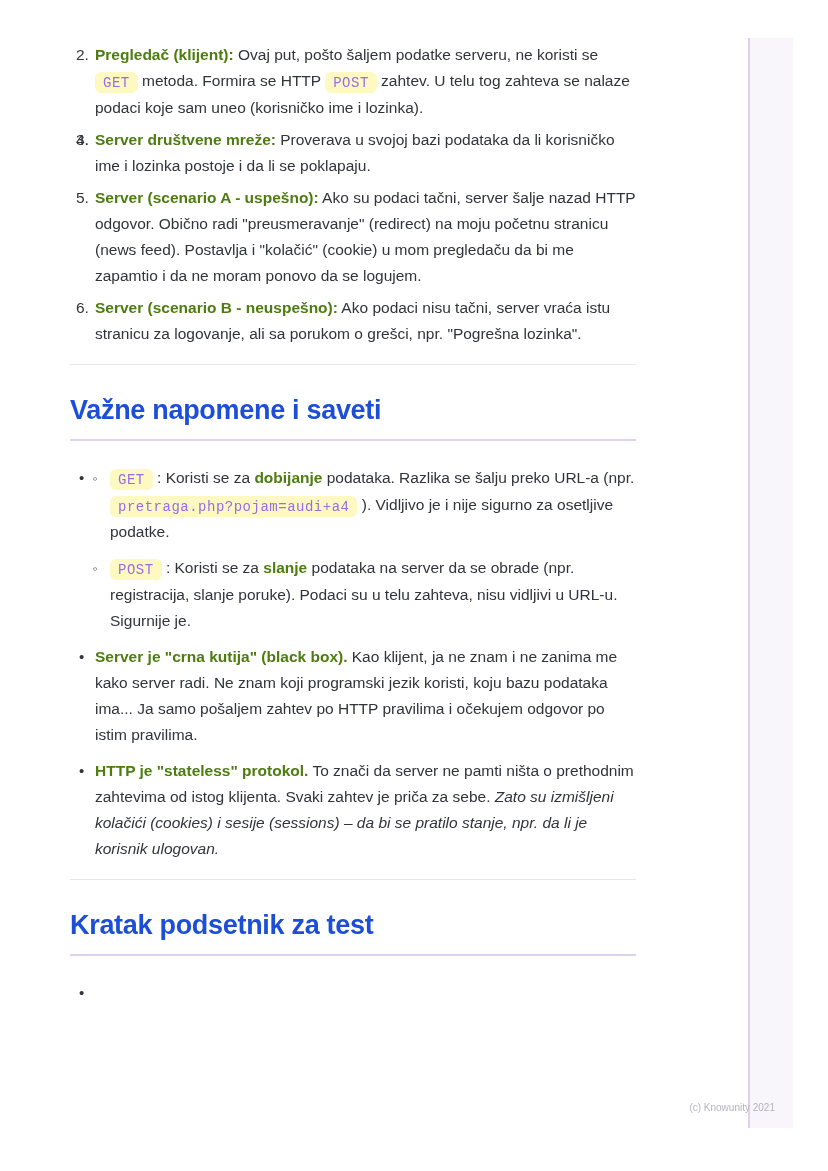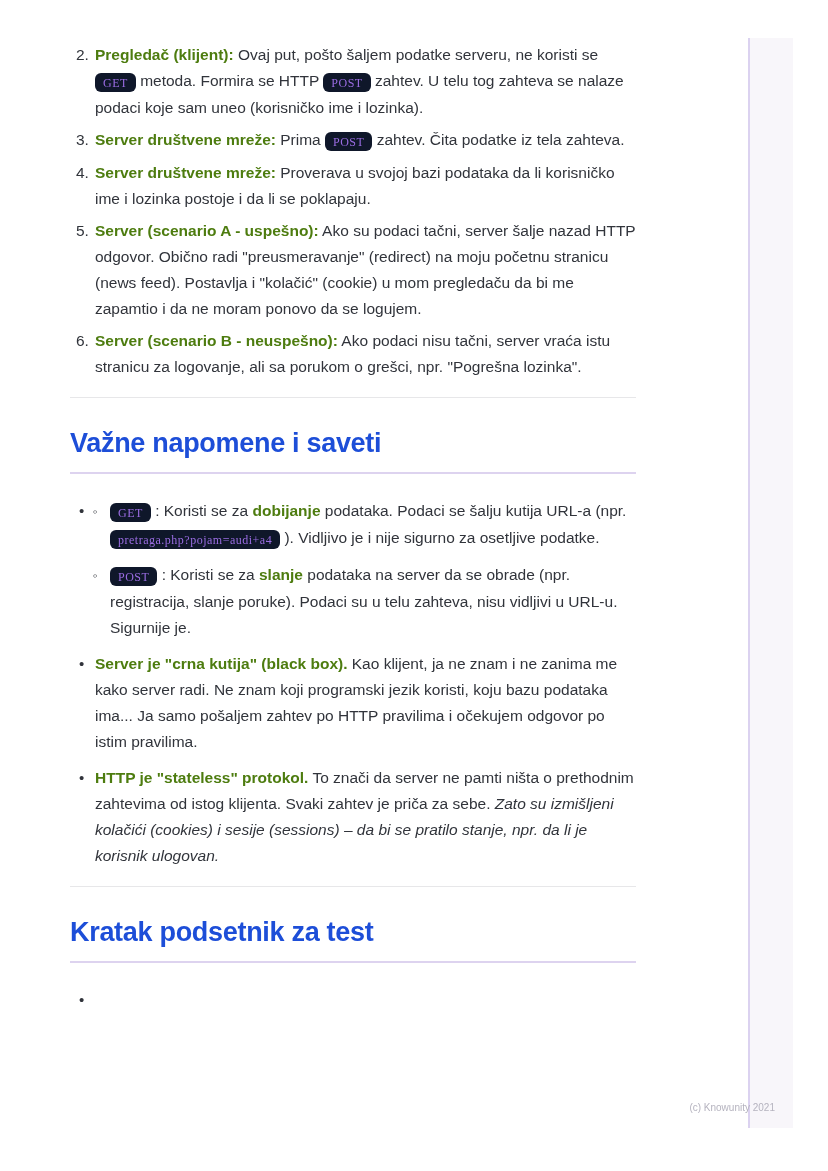--- a/index.html
+++ b/index.html
@@ -27,25 +27,25 @@
     line-height: 26px;
   }
   li .marker { position: absolute; left: 6px; top: 0; color: #31343b; }
   ul.bul-list > li { margin-bottom: 10px; }
   ul.bul-list > li > .marker { left: 9px; font-size: 15px; }
   ul.bul-list > li.lvl2 { padding-left: 40px; margin-top: 4px; margin-bottom: 10px; }
   ul.bul-list > li.lvl2 > .marker { left: 23px; font-size: 13px; top: 1px; }
   .b { font-weight: 700; color: #4d7c0f; }
   .i { font-style: italic; }
   .code {
-    font-family: Liberation Serif, serif;
-    font-size: 12px;
+    font-family: Liberation Mono, monospace;
+    font-size: 14px;
     letter-spacing: 0.5px;
     color: #9a6ce2;
-    background: #0f172a;
+    background: #fef9c3;
     border-radius: 6px;
     padding: 2.5px 8px;
     white-space: nowrap;
   }
   hr.divider {
     border: none;
     border-top: 1.5px solid #e7e7e9;
     margin: 17px 0 0 0;
   }
   h2.section-heading {
@@ -78,33 +78,33 @@
     z-index: 2;
   }
 </style>
 </head>
 <body>
 
 <div class="content">
 
   <ol class="num-list">
       <li><span class="marker">2.</span><span><span class="b">Pregledač (klijent):</span><span class=""> Ovaj put, pošto šaljem podatke serveru, ne koristi se </span><span class="code">GET</span><span class=""> metoda. Formira se HTTP </span><span class="code">POST</span><span class=""> zahtev. U telu tog zahteva se nalaze podaci koje sam uneo (korisničko ime i lozinka).</span></span></li>
-      <li><span class="marker">3.</span><span><span class="b">Server društvene mreže:</span><span class=""> Prima </span><span class="code">POST</span><span class=""> zahtev. Čita podatke iz tela zahteva.</span></span></li>
+      <li><span class="marker">3.</span></li>
       <li><span class="marker">4.</span><span><span class="b">Server društvene mreže:</span><span class=""> Proverava u svojoj bazi podataka da li korisničko ime i lozinka postoje i da li se poklapaju.</span></span></li>
       <li><span class="marker">5.</span><span><span class="b">Server (scenario A - uspešno):</span><span class=""> Ako su podaci tačni, server šalje nazad HTTP odgovor. Obično radi "preusmeravanje" (redirect) na moju početnu stranicu (news feed). Postavlja i "kolačić" (cookie) u mom pregledaču da bi me zapamtio i da ne moram ponovo da se logujem.</span></span></li>
       <li><span class="marker">6.</span><span><span class="b">Server (scenario B - neuspešno):</span><span class=""> Ako podaci nisu tačni, server vraća istu stranicu za logovanje, ali sa porukom o grešci, npr. "Pogrešna lozinka".</span></span></li>
     </ol>
 
   <hr class="divider">
 
   <h2 class="section-heading">Važne napomene i saveti</h2>
 
   <ul class="bul-list">
       <li><span class="marker">•</span></li>
-      <li class="lvl2"><span class="marker">◦</span><span><span class="code">GET</span><span class=""> : Koristi se za </span><span class="b">dobijanje</span><span class=""> podataka. Podaci se šalju kutija URL-a (npr. </span><span class="code">pretraga.php?pojam=audi+a4</span><span class=""> ). Vidljivo je i nije sigurno za osetljive podatke.</span></span></li>
+      <li class="lvl2"><span class="marker">◦</span><span><span class="code">GET</span><span class=""> : Koristi se za </span><span class="b">dobijanje</span><span class=""> podataka. Razlika se šalju preko URL-a (npr. </span><span class="code">pretraga.php?pojam=audi+a4</span><span class=""> ). Vidljivo je i nije sigurno za osetljive podatke.</span></span></li>
       <li class="lvl2"><span class="marker">◦</span><span><span class="code">POST</span><span class=""> : Koristi se za </span><span class="b">slanje</span><span class=""> podataka na server da se obrade (npr. registracija, slanje poruke). Podaci su u telu zahteva, nisu vidljivi u URL-u. Sigurnije je.</span></span></li>
       <li><span class="marker">•</span><span><span class="b">Server je "crna kutija" (black box).</span><span class=""> Kao klijent, ja ne znam i ne zanima me kako server radi. Ne znam koji programski jezik koristi, koju bazu podataka ima... Ja samo pošaljem zahtev po HTTP pravilima i očekujem odgovor po istim pravilima.</span></span></li>
       <li><span class="marker">•</span><span><span class="b">HTTP je "stateless" protokol.</span><span class=""> To znači da server ne pamti ništa o prethodnim zahtevima od istog klijenta. Svaki zahtev je priča za sebe. </span><span class="i">Zato su izmišljeni kolačići (cookies) i sesije (sessions) – da bi se pratilo stanje, npr. da li je korisnik ulogovan.</span></span></li>
     </ul>
 
   <hr class="divider">
 
   <h2 class="section-heading">Kratak podsetnik za test</h2>
 
   <ul class="bul-list">

